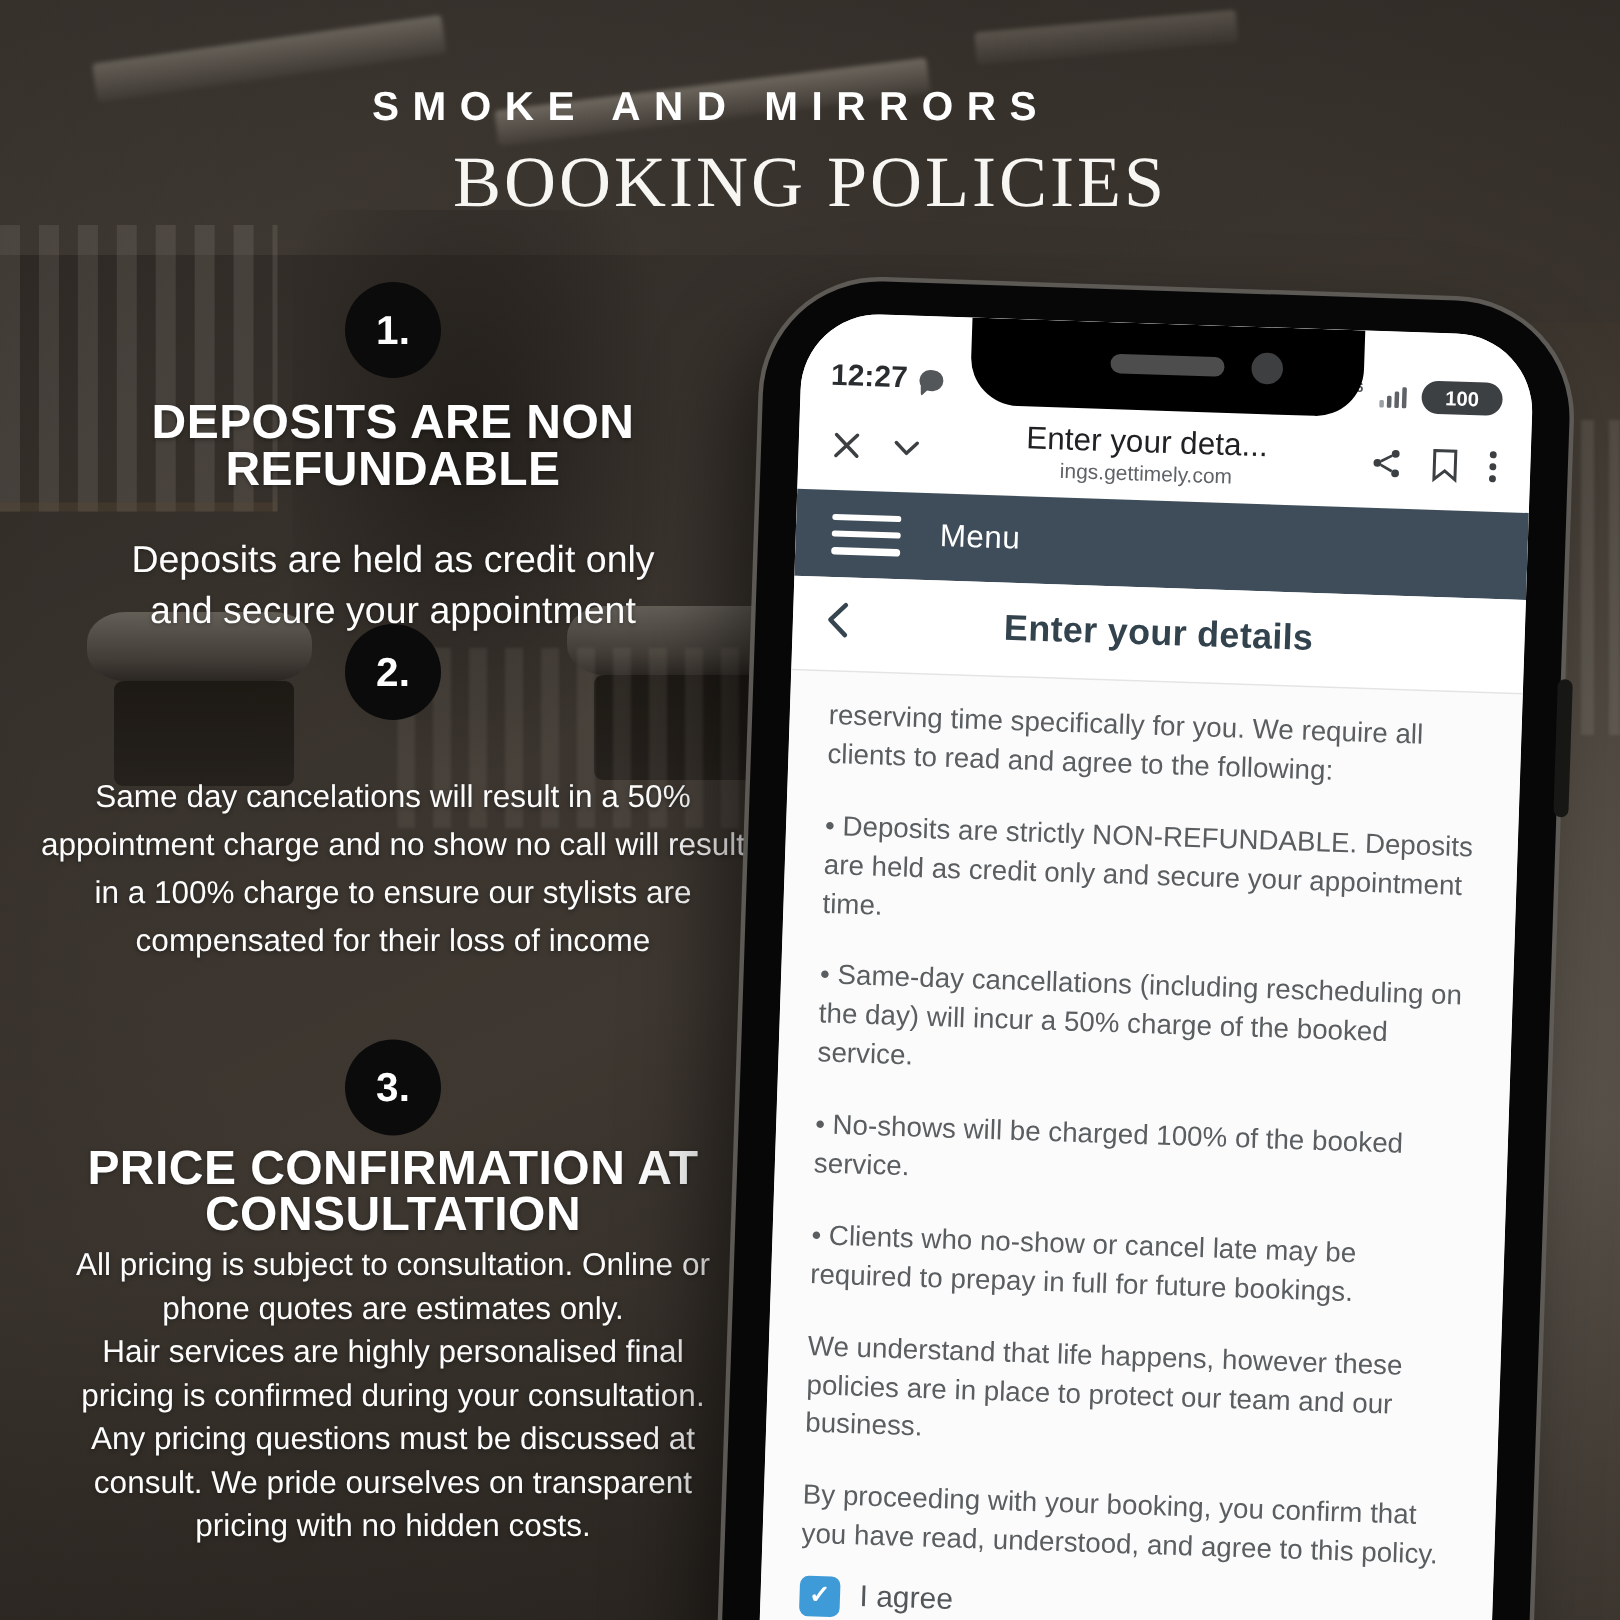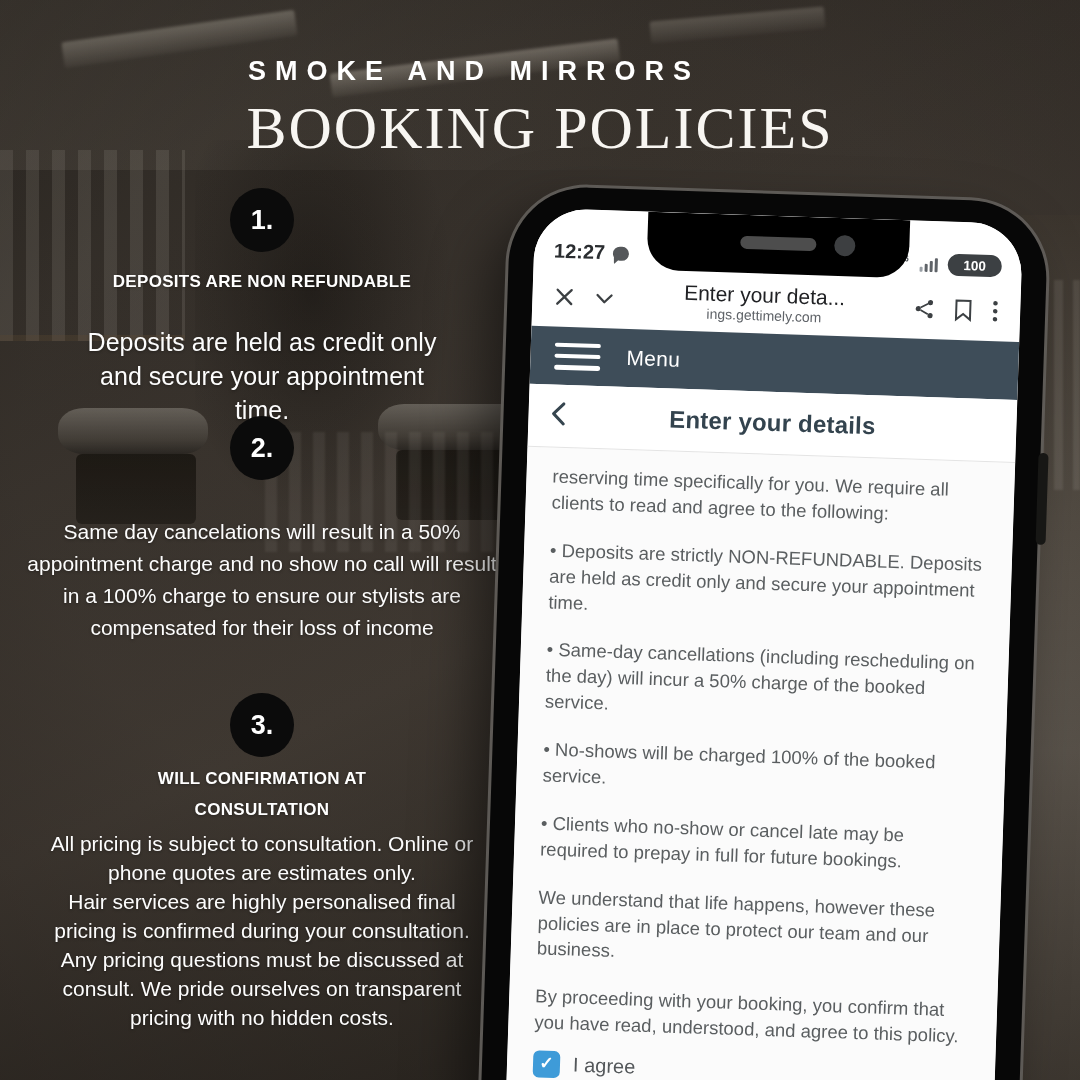--- a/index.html
+++ b/index.html
@@ -37,27 +37,27 @@
   .rightbottles{position:absolute;right:0;top:280px;width:64px;height:210px;opacity:.5;
     background:repeating-linear-gradient(90deg,rgba(215,210,200,.30) 0 9px,rgba(0,0,0,0) 9px 19px);
     filter:blur(1px);}
   .vignette{position:absolute;inset:0;
     background:radial-gradient(120% 95% at 50% 42%,rgba(32,27,22,.18) 40%,rgba(22,18,15,.62) 100%);}
 
   
   .poster-brand{position:absolute;left:0;top:56px;width:948px;text-align:center;z-index:2;
     color:#fff;font-size:27px;font-weight:700;letter-spacing:9px;}
   .poster-title{position:absolute;left:0;top:94px;width:1080px;text-align:center;z-index:2;
-    color:#f8f6f2;font-family:"Liberation Serif",serif;font-size:60px;font-weight:400;
+    color:#f8f6f2;font-family:"Liberation Serif",serif;font-size:48px;font-weight:400;
     letter-spacing:2px;}
   .policy-sec{position:absolute;left:0;width:524px;text-align:center;z-index:2;color:#fff;}
   .sec1{top:188px;} .sec2{top:416px;} .sec3{top:693px;}
   .num-circle{width:64px;height:64px;border-radius:50%;background:#0b0b0b;margin:0 auto;
     display:flex;align-items:center;justify-content:center;color:#fff;font-size:27px;font-weight:700;}
-  .policy-heading{margin:14px auto 0;font-size:17px;font-weight:700;letter-spacing:.3px;
+  .policy-heading{margin:14px auto 0;font-size:32px;font-weight:700;letter-spacing:.3px;
     line-height:31px;white-space:pre-line;text-shadow:0 1px 3px rgba(0,0,0,.35);}
   .policy-body{margin:10px auto 0;font-weight:400;color:#fdfdfd;white-space:pre-line;
     text-shadow:0 1px 3px rgba(0,0,0,.35);}
   .sec1 .policy-body{font-size:25px;line-height:34px;margin-top:28px;}
   .sec2 .policy-body{font-size:21px;line-height:32px;margin-top:36px;}
   .sec3 .policy-heading{margin-top:6px;}
   .sec3 .policy-body{font-size:21px;line-height:29px;margin-top:4px;}
 
   
   .phone{position:absolute;left:511px;top:194px;width:538px;height:975px;z-index:3;
@@ -152,21 +152,21 @@
   <div class="policy-sec sec2">
     <div class="num-circle">2.</div>
     <div class="policy-body" style="max-width:560px;">Same day cancelations will result in a 50%
 appointment charge and no show no call will result
 in a 100% charge to ensure our stylists are
 compensated for their loss of income</div>
   </div>
 
   <div class="policy-sec sec3">
     <div class="num-circle">3.</div>
-    <div class="policy-heading">WILL CONFIRMATION AT
+    <div class="policy-heading">PRICE CONFIRMATION AT
 CONSULTATION</div>
     <div class="policy-body" style="max-width:540px;">All pricing is subject to consultation. Online or
 phone quotes are estimates only.
 Hair services are highly personalised final
 pricing is confirmed during your consultation.
 Any pricing questions must be discussed at
 consult. We pride ourselves on transparent
 pricing with no hidden costs.</div>
   </div>
 

